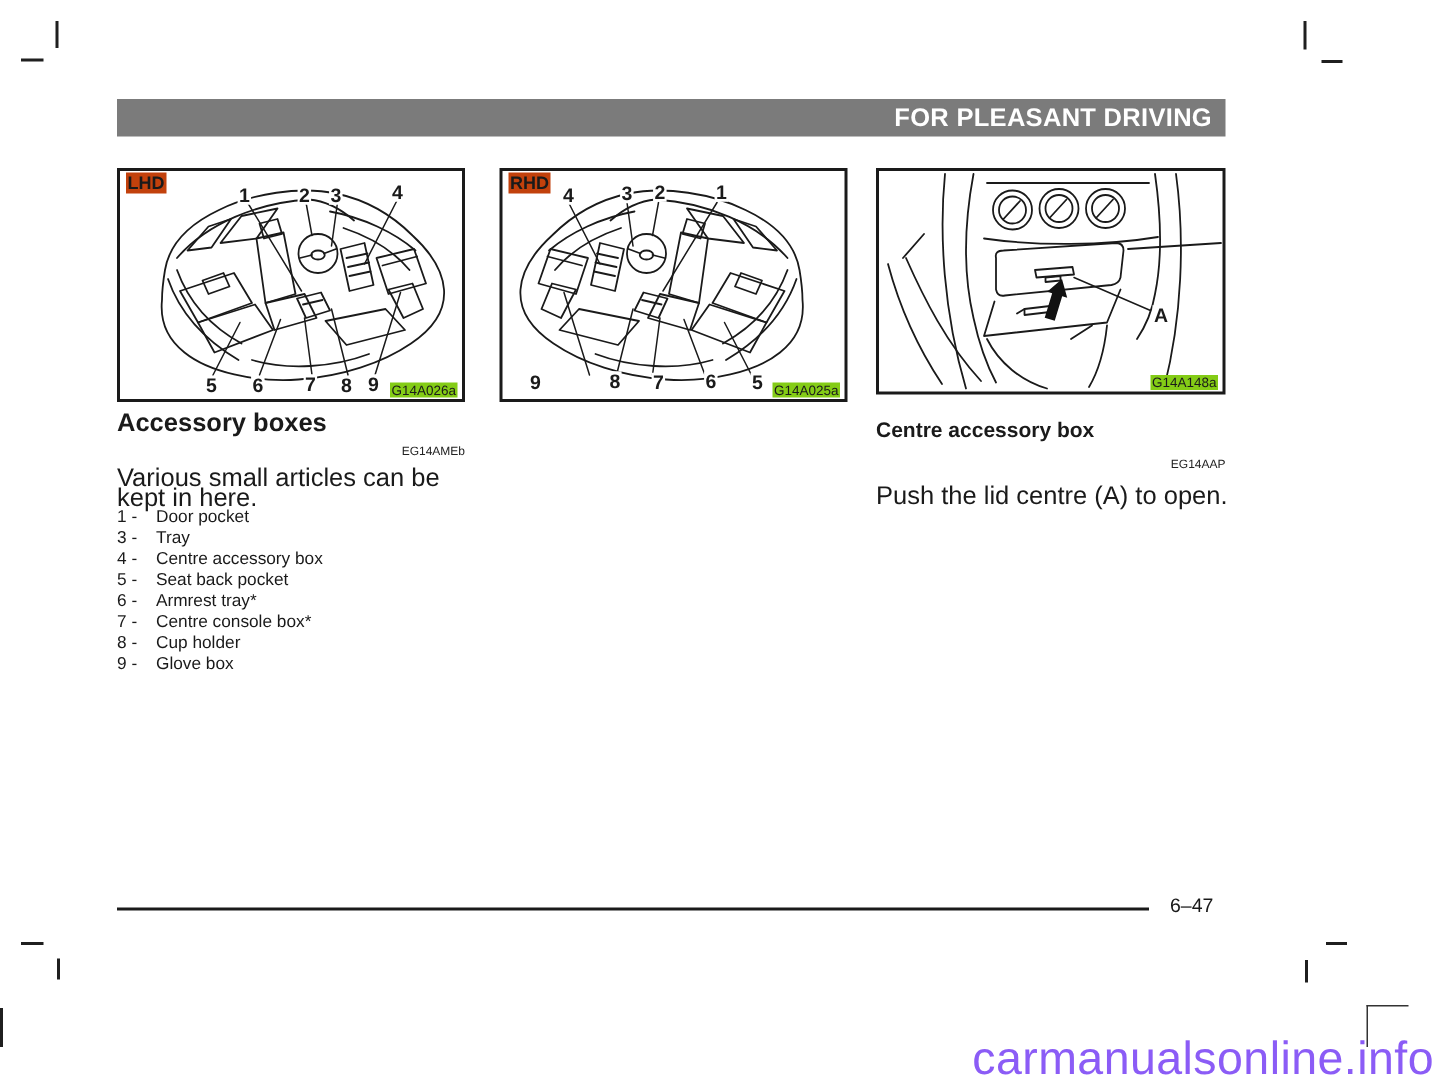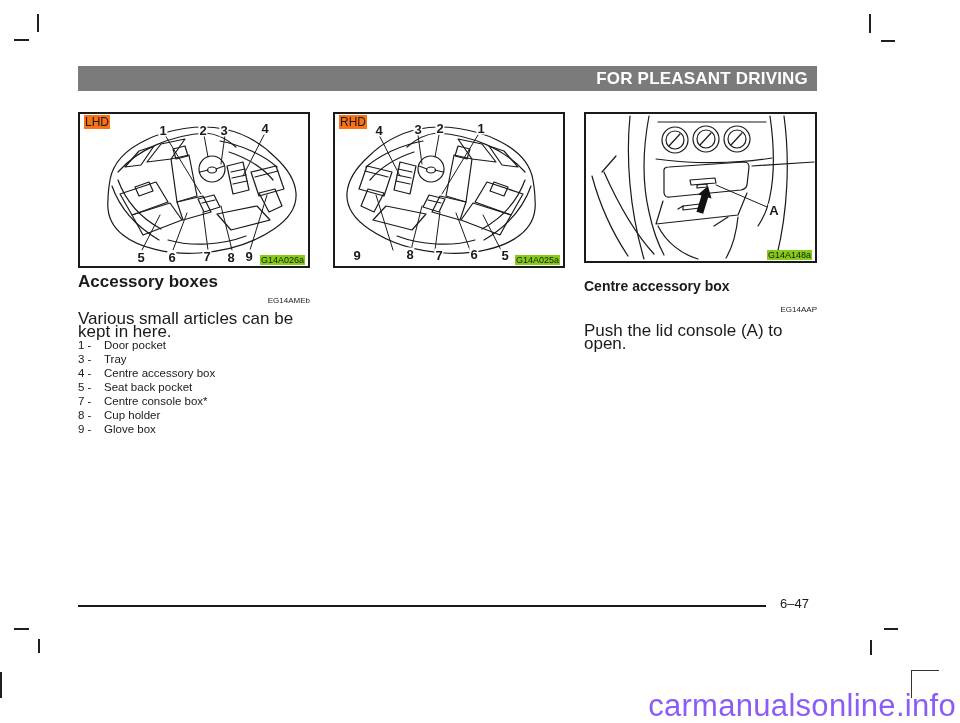--- a/index.html
+++ b/index.html
@@ -14,21 +14,21 @@
   
   .header-bar{
     position:absolute;left:78px;top:66px;width:739px;height:25px;background:#7b7b7b;
     display:flex;align-items:center;justify-content:flex-end;box-sizing:border-box;padding-right:9px;
   }
   .header-bar span{color:#ffffff;font-weight:bold;font-size:17px;letter-spacing:.2px;margin-left:32px;}
   
   .panel{position:absolute;border:2px solid #1a1a1a;background:#fff;box-sizing:border-box;}
   .panel svg{position:absolute;left:0;top:0;width:100%;height:100%;}
   .panel-overlay{position:absolute;inset:0;}
-  .corner-label{position:absolute;left:4px;top:1px;font-weight:normal;font-size:12px;background:#f97316;padding:0 1px;}
+  .corner-label{position:absolute;left:4px;top:1px;font-weight:bold;font-size:12px;background:#c2410c;padding:0 1px;}
   .fig-code{position:absolute;right:3px;bottom:1px;font-size:9px;background:#84cc16;padding:0 1px;}
   .callout{
     position:absolute;transform:translate(-50%,-50%);font-weight:bold;font-size:13px;
     background:#fff;padding:0 1px;line-height:1;
   }
   
   .h-main{position:absolute;left:78px;top:272px;font-size:17px;font-weight:bold;margin:0;}
   .h-sub{position:absolute;left:584px;top:278px;font-size:14px;font-weight:bold;margin:0;}
   .sec-code{position:absolute;font-size:8px;text-align:right;color:#222;}
   .code-left{left:78px;top:296px;width:232px;}
@@ -183,27 +183,28 @@
   </div>
 
   <h1 class="h-main">Accessory boxes</h1>
   <div class="sec-code code-left">EG14AMEb</div>
   <p class="body-text intro-left">Various small articles can be kept in here.</p>
   <div class="item-list">
       <div class="list-item"><span class="li-num">1 -</span><span>Door pocket</span></div>
       <div class="list-item"><span class="li-num">3 -</span><span>Tray</span></div>
       <div class="list-item"><span class="li-num">4 -</span><span>Centre accessory box</span></div>
       <div class="list-item"><span class="li-num">5 -</span><span>Seat back pocket</span></div>
+      <div class="list-item"><span class="li-num">6 -</span><span>Armrest tray*</span></div>
       <div class="list-item"><span class="li-num">7 -</span><span>Centre console box*</span></div>
       <div class="list-item"><span class="li-num">8 -</span><span>Cup holder</span></div>
       <div class="list-item"><span class="li-num">9 -</span><span>Glove box</span></div>
     </div>
 
   <h2 class="h-sub">Centre accessory box</h2>
   <div class="sec-code code-right">EG14AAP</div>
-  <p class="body-text body-right">Push the lid console (A) to open.</p>
+  <p class="body-text body-right">Push the lid centre (A) to open.</p>
 
   <div class="footer-rule"></div>
   <span class="page-number">6–47</span>
 
   <div class="watermark">carmanualsonline.info</div>
 
 </div>
 
 </body></html>

